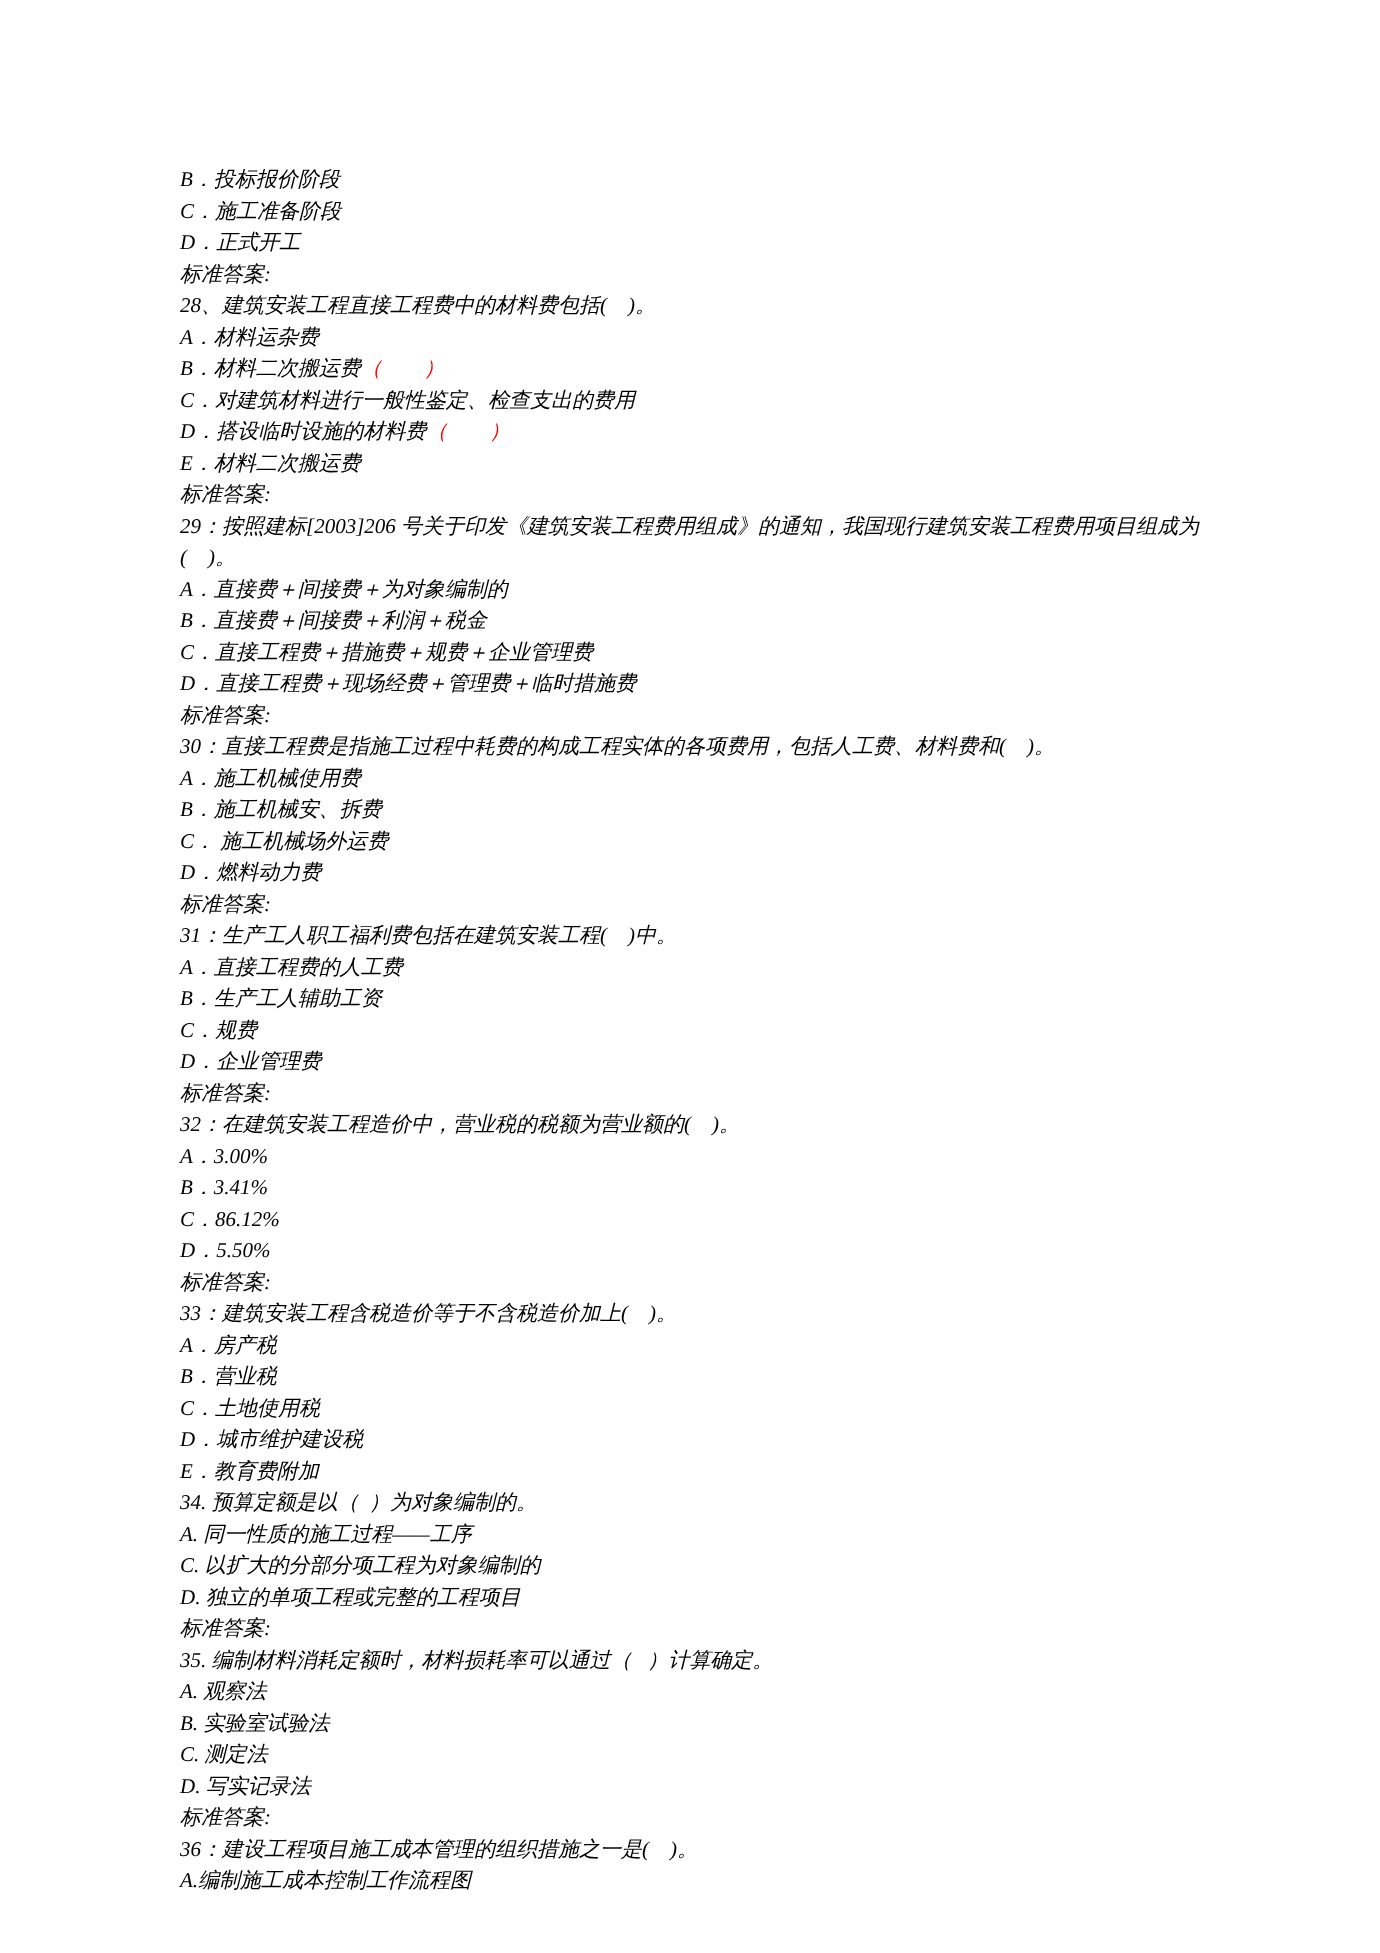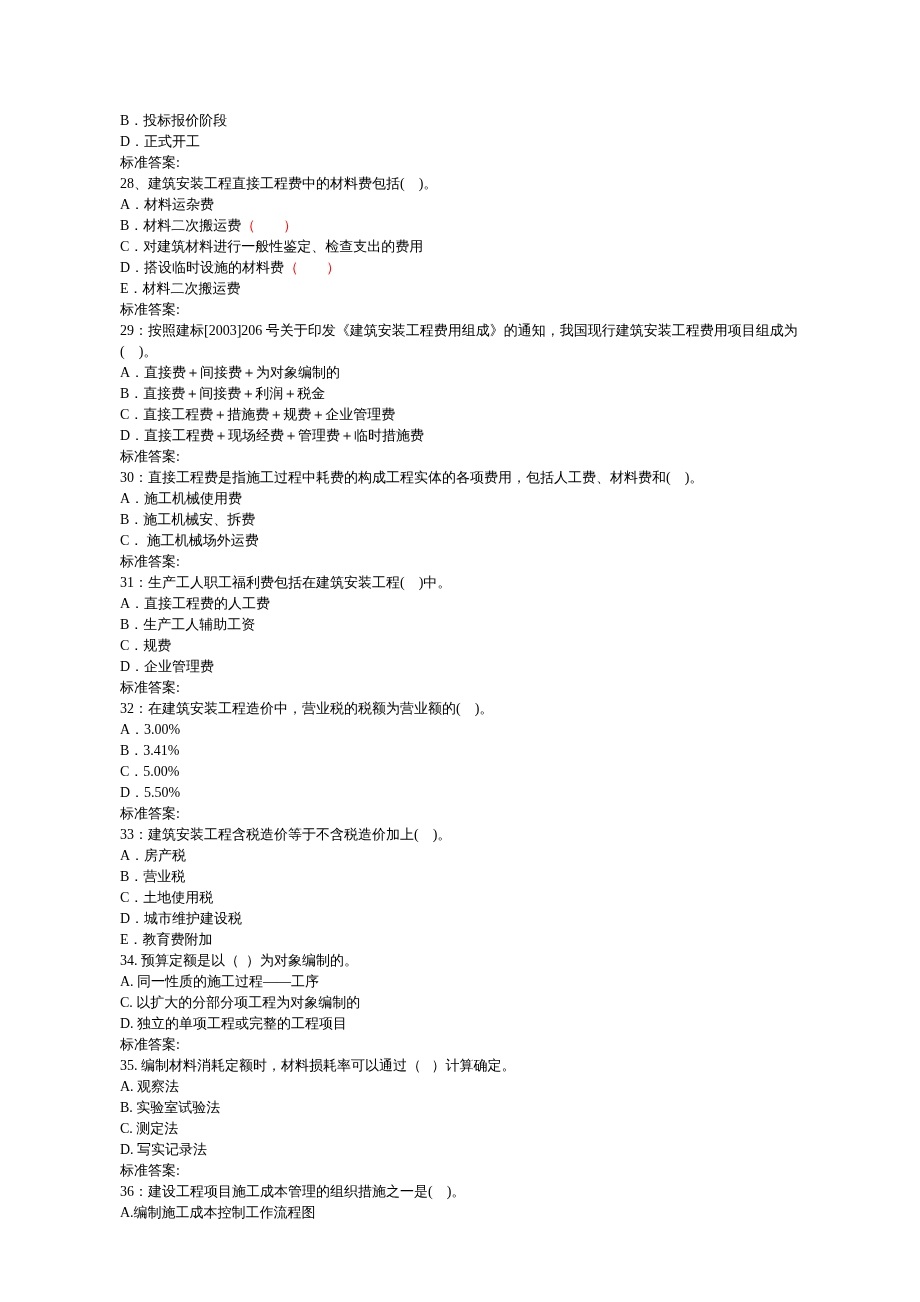--- a/index.html
+++ b/index.html
@@ -12,60 +12,63 @@
     color: #000;
   }
   .page {
     width: 920px;
     min-height: 1302px;
     padding: 110px 120px 60px 120px;
     box-sizing: border-box;
   }
   .line {
     white-space: pre-wrap;
+    font-style: italic;
   }
   .red {
     color: #ff0000;
   }
 </style>
 </head>
 <body>
 
 <div class="page" id="page">
     <div class="line">B．投标报价阶段</div>
+    <div class="line">C．施工准备阶段</div>
     <div class="line">D．正式开工</div>
     <div class="line">标准答案:</div>
     <div class="line">28、建筑安装工程直接工程费中的材料费包括(    )。</div>
     <div class="line">A．材料运杂费</div>
     <div class="line"><span>B．材料二次搬运费</span><span class="red">（        ）</span></div>
     <div class="line">C．对建筑材料进行一般性鉴定、检查支出的费用</div>
     <div class="line"><span>D．搭设临时设施的材料费</span><span class="red">（        ）</span></div>
     <div class="line">E．材料二次搬运费</div>
     <div class="line">标准答案:</div>
     <div class="line">29：按照建标[2003]206 号关于印发《建筑安装工程费用组成》的通知，我国现行建筑安装工程费用项目组成为(    )。</div>
     <div class="line">A．直接费＋间接费＋为对象编制的</div>
     <div class="line">B．直接费＋间接费＋利润＋税金</div>
     <div class="line">C．直接工程费＋措施费＋规费＋企业管理费</div>
     <div class="line">D．直接工程费＋现场经费＋管理费＋临时措施费</div>
     <div class="line">标准答案:</div>
     <div class="line">30：直接工程费是指施工过程中耗费的构成工程实体的各项费用，包括人工费、材料费和(    )。</div>
     <div class="line">A．施工机械使用费</div>
     <div class="line">B．施工机械安、拆费</div>
     <div class="line">C． 施工机械场外运费</div>
+    <div class="line">D．燃料动力费</div>
     <div class="line">标准答案:</div>
     <div class="line">31：生产工人职工福利费包括在建筑安装工程(    )中。</div>
     <div class="line">A．直接工程费的人工费</div>
     <div class="line">B．生产工人辅助工资</div>
     <div class="line">C．规费</div>
     <div class="line">D．企业管理费</div>
     <div class="line">标准答案:</div>
     <div class="line">32：在建筑安装工程造价中，营业税的税额为营业额的(    )。</div>
     <div class="line">A．3.00%</div>
     <div class="line">B．3.41%</div>
-    <div class="line">C．5.00%</div>
+    <div class="line">C．86.12%</div>
     <div class="line">D．5.50%</div>
     <div class="line">标准答案:</div>
     <div class="line">33：建筑安装工程含税造价等于不含税造价加上(    )。</div>
     <div class="line">A．房产税</div>
     <div class="line">B．营业税</div>
     <div class="line">C．土地使用税</div>
     <div class="line">D．城市维护建设税</div>
     <div class="line">E．教育费附加</div>
     <div class="line">34. 预算定额是以（  ）为对象编制的。</div>
     <div class="line">A. 同一性质的施工过程——工序</div>

